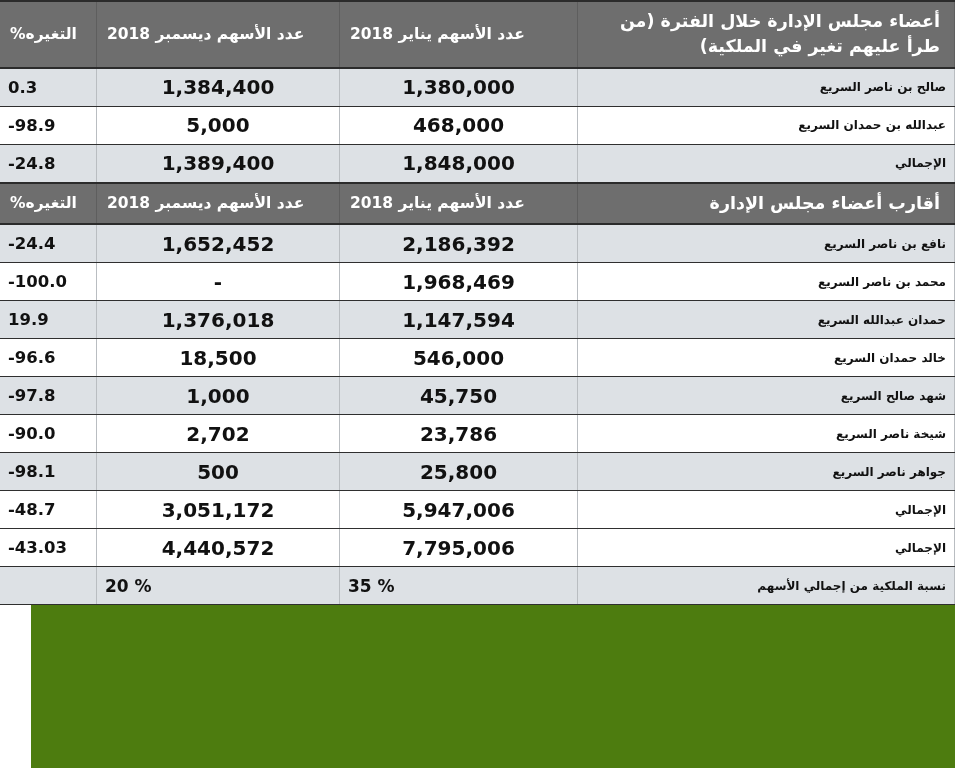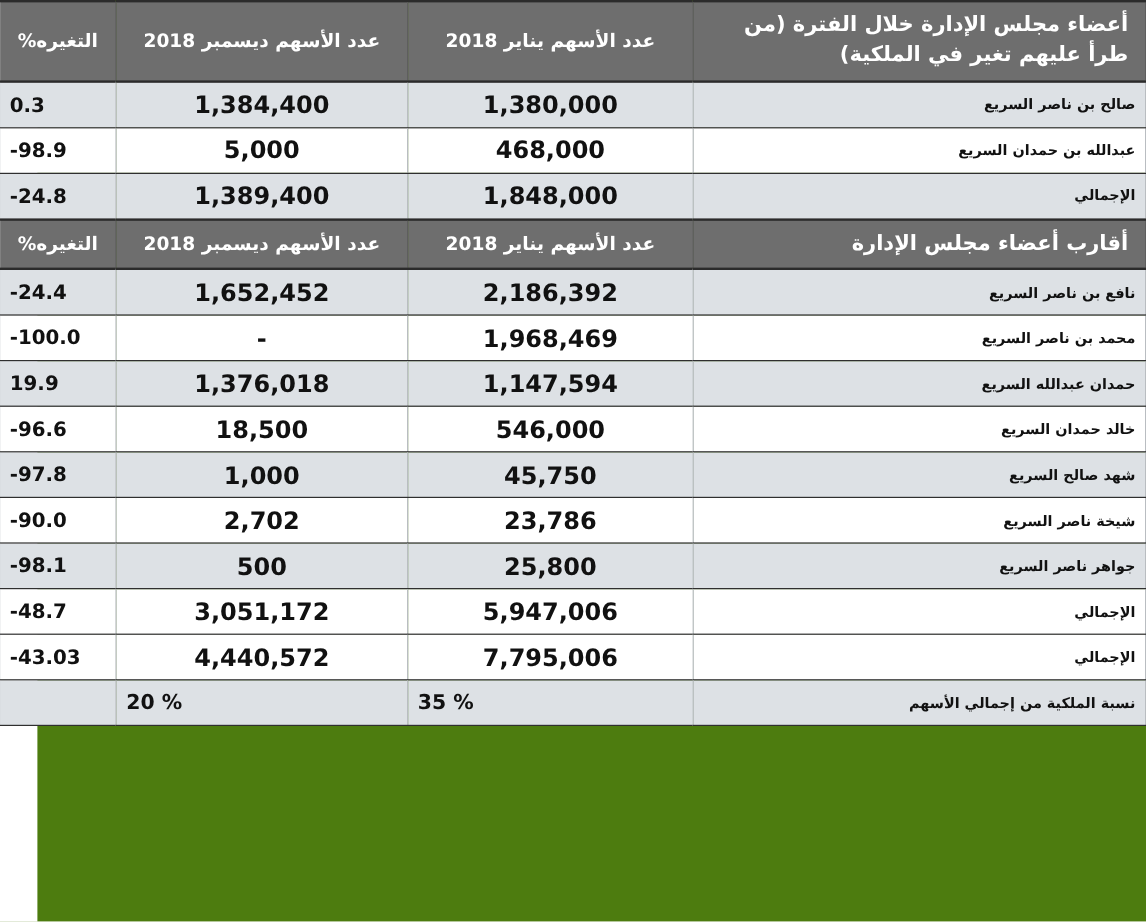--- a/index.html
+++ b/index.html
@@ -45,21 +45,21 @@
     vertical-align: middle;
     padding: 7px 10px;
     line-height: 1.45;
   }
   tr.section-head > th.h-name {
     text-align: right;
     font-size: 17.5px;
     padding-right: 14px;
   }
   tr.section-head > th.h-col {
-    text-align: center;
+    text-align: left;
     font-size: 15.5px;
     white-space: nowrap;
   }
 
   tr.data-row > td {
     border-left: 1px solid #b9bdc1;
     border-right: 1px solid #b9bdc1;
     border-top: 1px solid #2f2f2f;
     border-bottom: 1px solid #2f2f2f;
     color: #111111;

